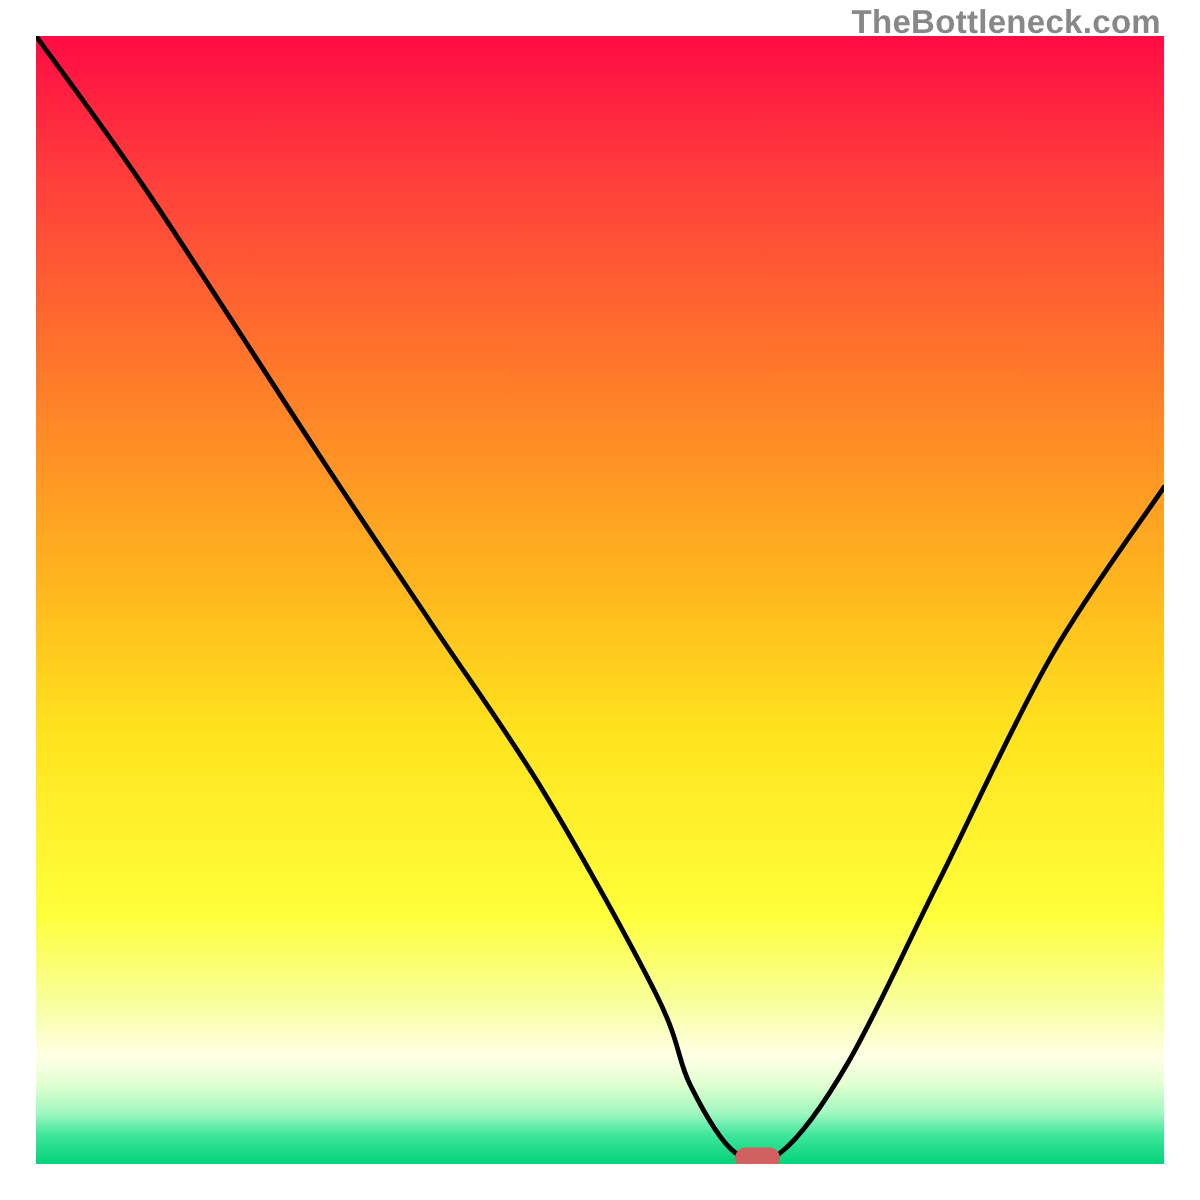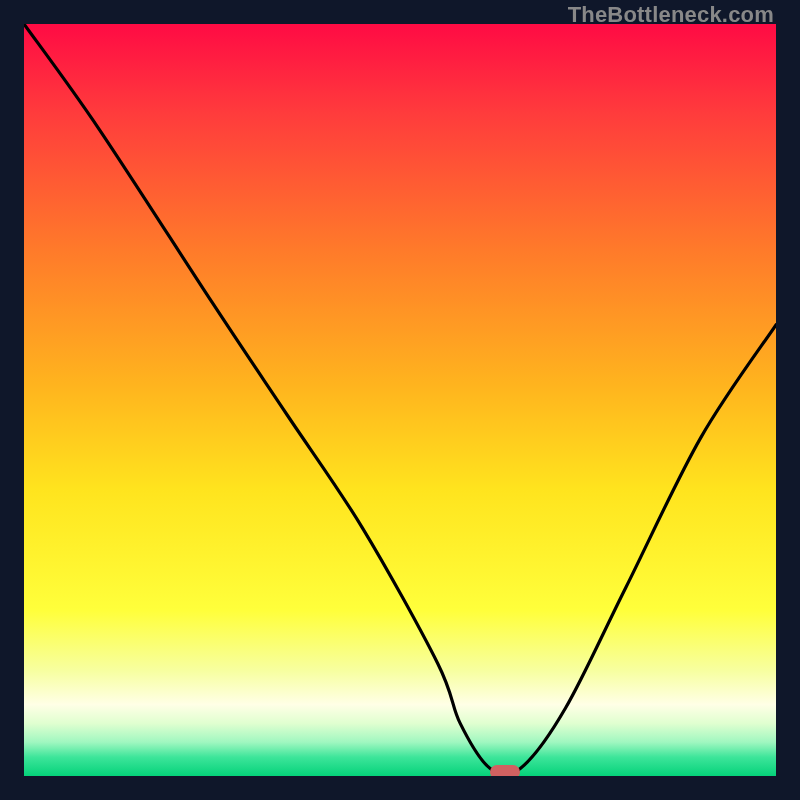--- a/index.html
+++ b/index.html
@@ -7,21 +7,21 @@
     padding: 0;
     width: 800px;
     height: 800px;
     background: #000;
     overflow: hidden;
   }
   .chart-container {
     position: relative;
     width: 800px;
     height: 800px;
-    background: #0f172a;
+    background: #ffffff;
   }
   .plot-area {
     position: absolute;
     left: 24px;
     top: 24px;
     width: 752px;
     height: 752px;
     overflow: hidden;
   }
   .gradient-bg {

